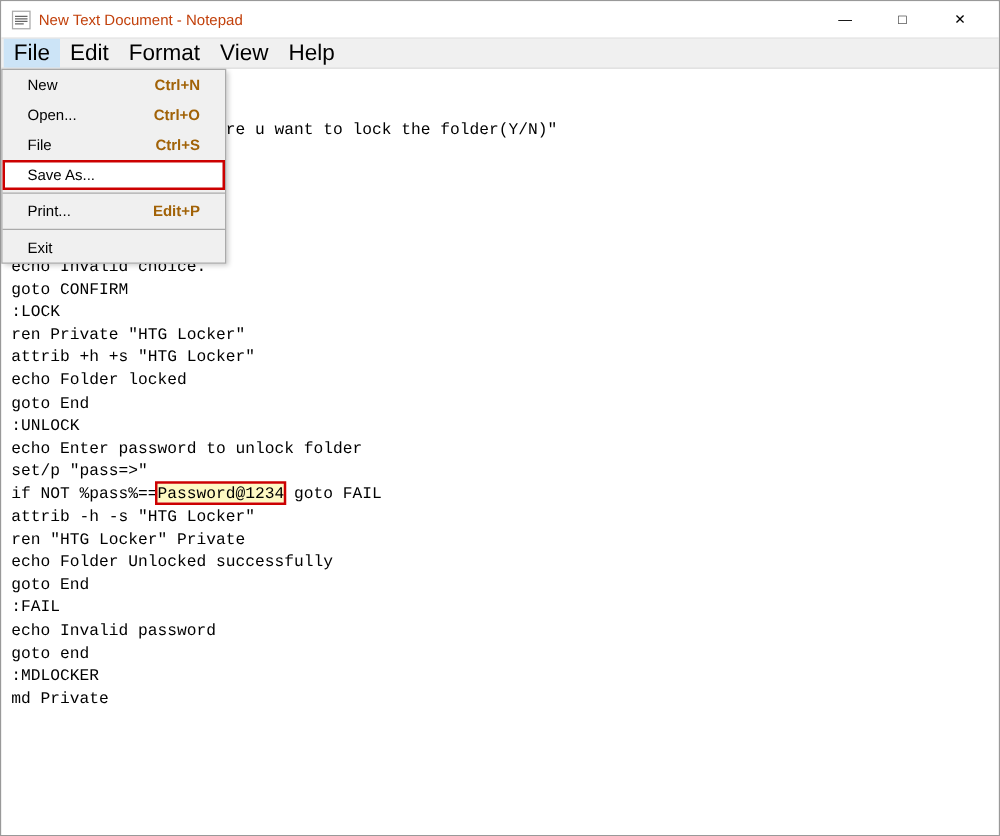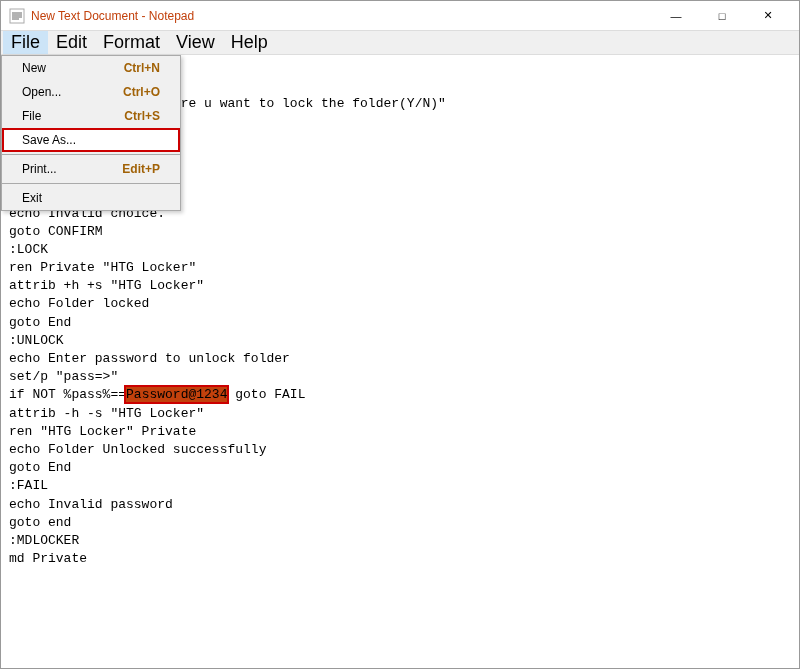--- a/index.html
+++ b/index.html
@@ -145,21 +145,21 @@
       line-height: 1.4;
       position: relative;
       cursor: text;
     }
 
     .editor-content {
       white-space: pre;
     }
 
     .highlight-box {
-      background: #c2410c;
+      background: #fef9c3;
       outline: 2px solid #cc0000;
       outline-offset: 0px;
       display: inline;
     }
 
     .editor-wrapper {
       display: flex;
       flex: 1;
       overflow: hidden;
     }

